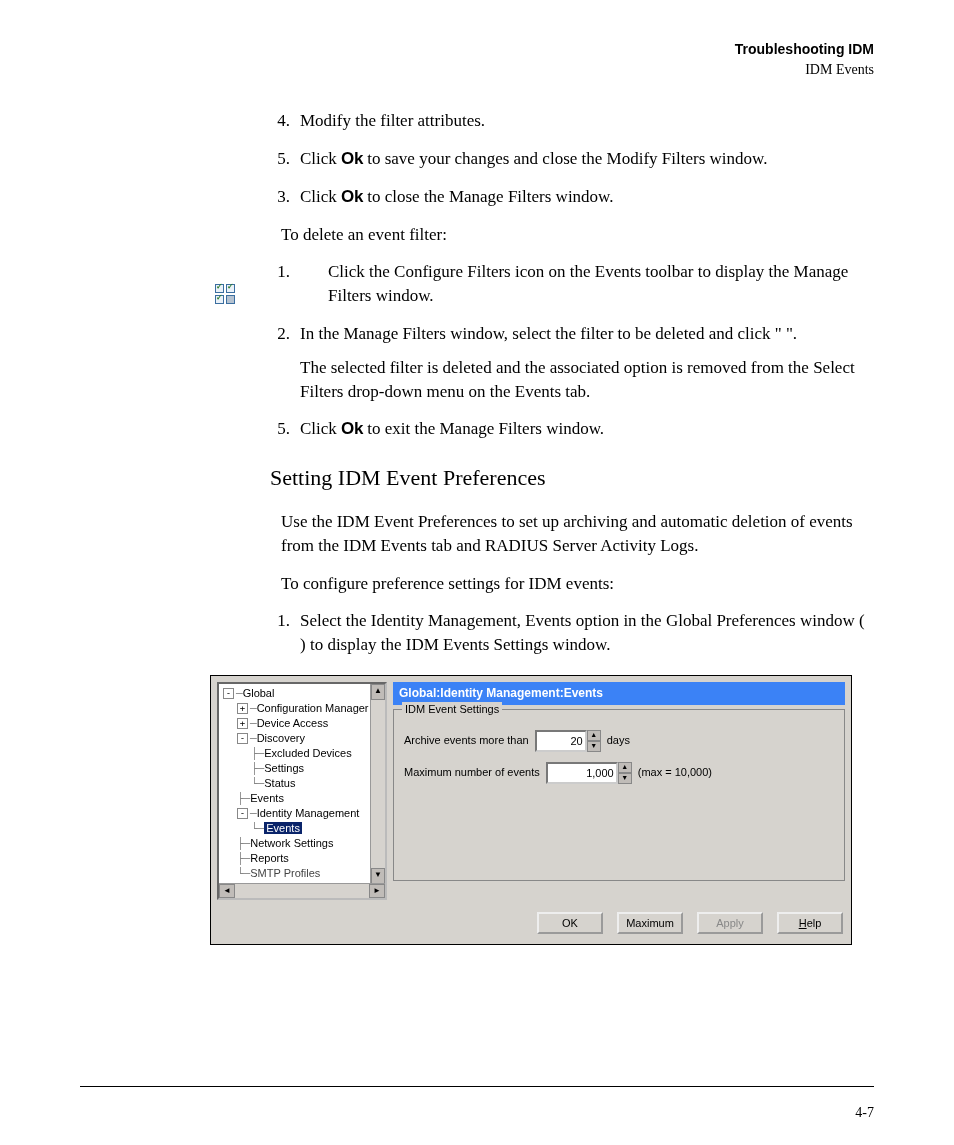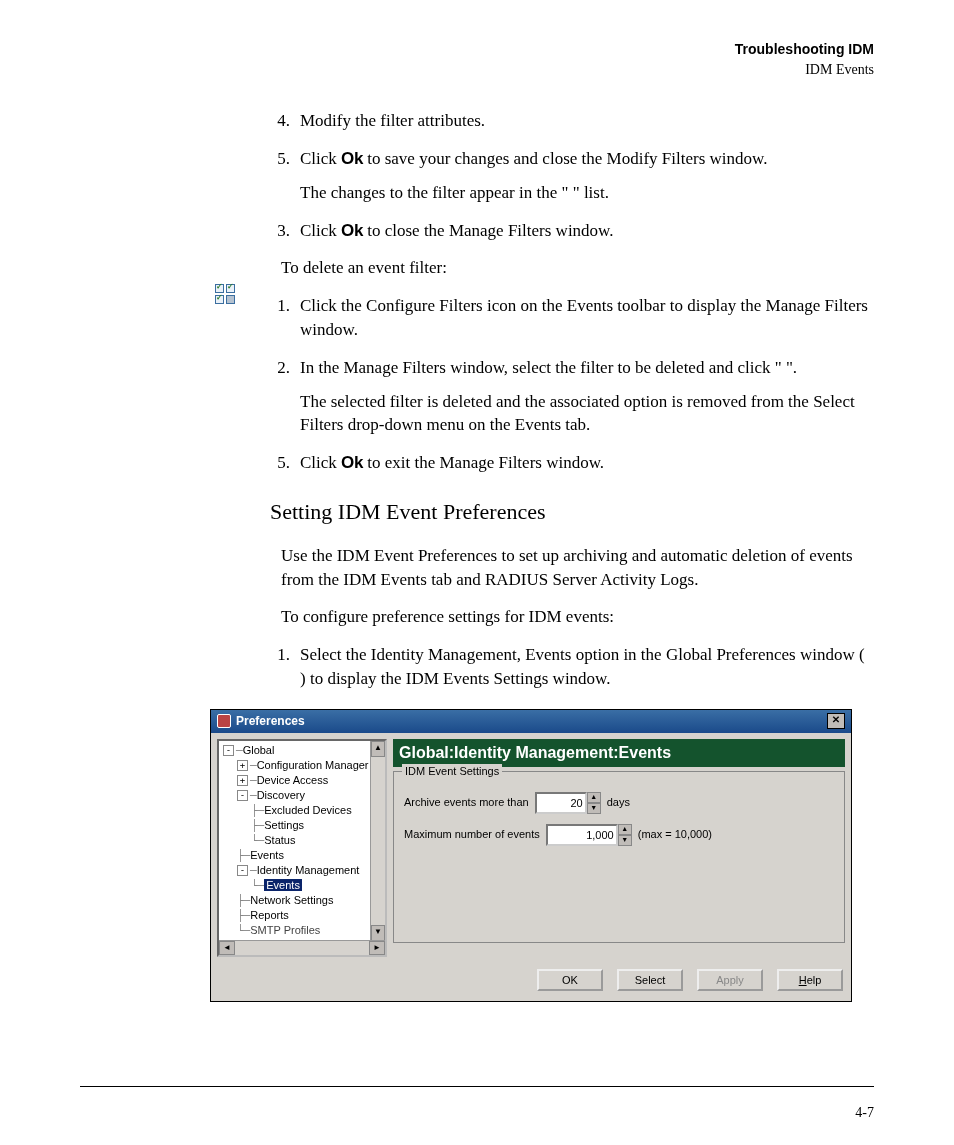--- a/index.html
+++ b/index.html
@@ -183,25 +183,25 @@
     justify-content: space-between;
   }
   .tree-scroll-h .arrow {
     width: 14px; background: #c0bcb8; border: 1px solid #888;
     font-size: 8px; text-align: center; line-height: 12px;
   }
   .right-pane {
     flex: 1;
   }
   .right-header {
-    background: #14532d;
+    background: #3b82f6;
     color: #fff;
     padding: 3px 6px;
     font-weight: bold;
-    font-size: 16px;
+    font-size: 12px;
   }
   .groupbox {
     border: 1px solid #888;
     margin-top: 4px;
     padding: 10px 10px 26px 10px;
     background: #d6d3ce;
     position: relative;
     height: 172px;
     box-sizing: border-box;
   }
@@ -310,40 +310,39 @@
         <div style="width:20px;text-align:right;">4.</div>
         <div style="flex:1;">Modify the filter attributes.</div>
       </div>
     </div>
 
     <div>
       <div style="display:flex;gap:10px;margin-bottom:6px;">
         <div style="width:20px;text-align:right;">5.</div>
         <div style="flex:1;">
           <span>Click </span><span class="bold-cond">Ok</span><span> to save your changes and close the Modify Filters window.</span>
-          <div class="sub">The changes to the filter appear in the "                         " list.</div>
         </div>
       </div>
     </div>
 
     <div>
       <div style="display:flex;gap:10px;margin:14px 0;">
         <div style="width:20px;text-align:right;">3.</div>
         <div style="flex:1;">
           <span>Click </span><span class="bold-cond">Ok</span><span> to close the Manage Filters window.</span>
         </div>
       </div>
     </div>
 
     <p class="para">To delete an event filter:</p>
 
     <div>
       <div style="display:flex;gap:10px;margin-bottom:14px;">
         <div style="width:20px;text-align:right;">1.</div>
-        <div style="flex:1;">Click the Configure Filters icon on the Events toolbar to display the Manage Filters window.</div>
+        <div style="flex:1;margin-left:28px;">Click the Configure Filters icon on the Events toolbar to display the Manage Filters window.</div>
       </div>
     </div>
 
     <div>
       <div style="display:flex;gap:10px;margin-bottom:6px;">
         <div style="width:20px;text-align:right;">2.</div>
         <div style="flex:1;">
           <span>In the Manage Filters window, select the filter to be deleted and click "            ".</span>
           <div class="sub">The selected filter is deleted and the associated option is removed from the Select Filters drop-down menu on the Events tab.</div>
         </div>
@@ -367,27 +366,20 @@
     <div>
       <div style="display:flex;gap:10px;margin-bottom:18px;">
         <div style="width:20px;text-align:right;">1.</div>
         <div style="flex:1;">Select the Identity Management, Events option in the Global Preferences window (                                                                                            ) to display the IDM Events Settings window.</div>
       </div>
     </div>
 
   </div>
 
   <div class="pref-window">
-    <div class="pref-titlebar">
-      <div class="tleft">
-        <span class="title-icon"></span>
-        <span>Preferences</span>
-      </div>
-      <div class="close-btn">✕</div>
-    </div>
     <div class="pref-body">
       <div class="tree-pane">
         <div class="node lv0"><span class="sym">-</span><span class="dash">─</span><span>Global</span></div>
         <div class="node lv1"><span class="sym">+</span><span class="dash">─</span><span>Configuration Manager</span></div>
         <div class="node lv1"><span class="sym">+</span><span class="dash">─</span><span>Device Access</span></div>
         <div class="node lv1"><span class="sym">-</span><span class="dash">─</span><span>Discovery</span></div>
         <div class="node lv2"><span class="dash">├─</span><span>Excluded Devices</span></div>
         <div class="node lv2"><span class="dash">├─</span><span>Settings</span></div>
         <div class="node lv2"><span class="dash">└─</span><span>Status</span></div>
         <div class="node lv1"><span class="dash">├─</span><span>Events</span></div>
@@ -431,21 +423,21 @@
                   <div>▼</div>
                 </div>
             </div>
             <span>(max = 10,000)</span>
           </div>
         </div>
       </div>
     </div>
     <div class="button-row">
       <button class="win-btn">OK</button>
-      <button class="win-btn">Select</button>
+      <button class="win-btn">Maximum</button>
       <button class="win-btn disabled">Apply</button>
       <button class="win-btn"><span style="text-decoration:underline">H</span>elp</button>
     </div>
   </div>
 
   <hr class="foot">
   <div class="pagenum">4-7</div>
 
 </div>
 

